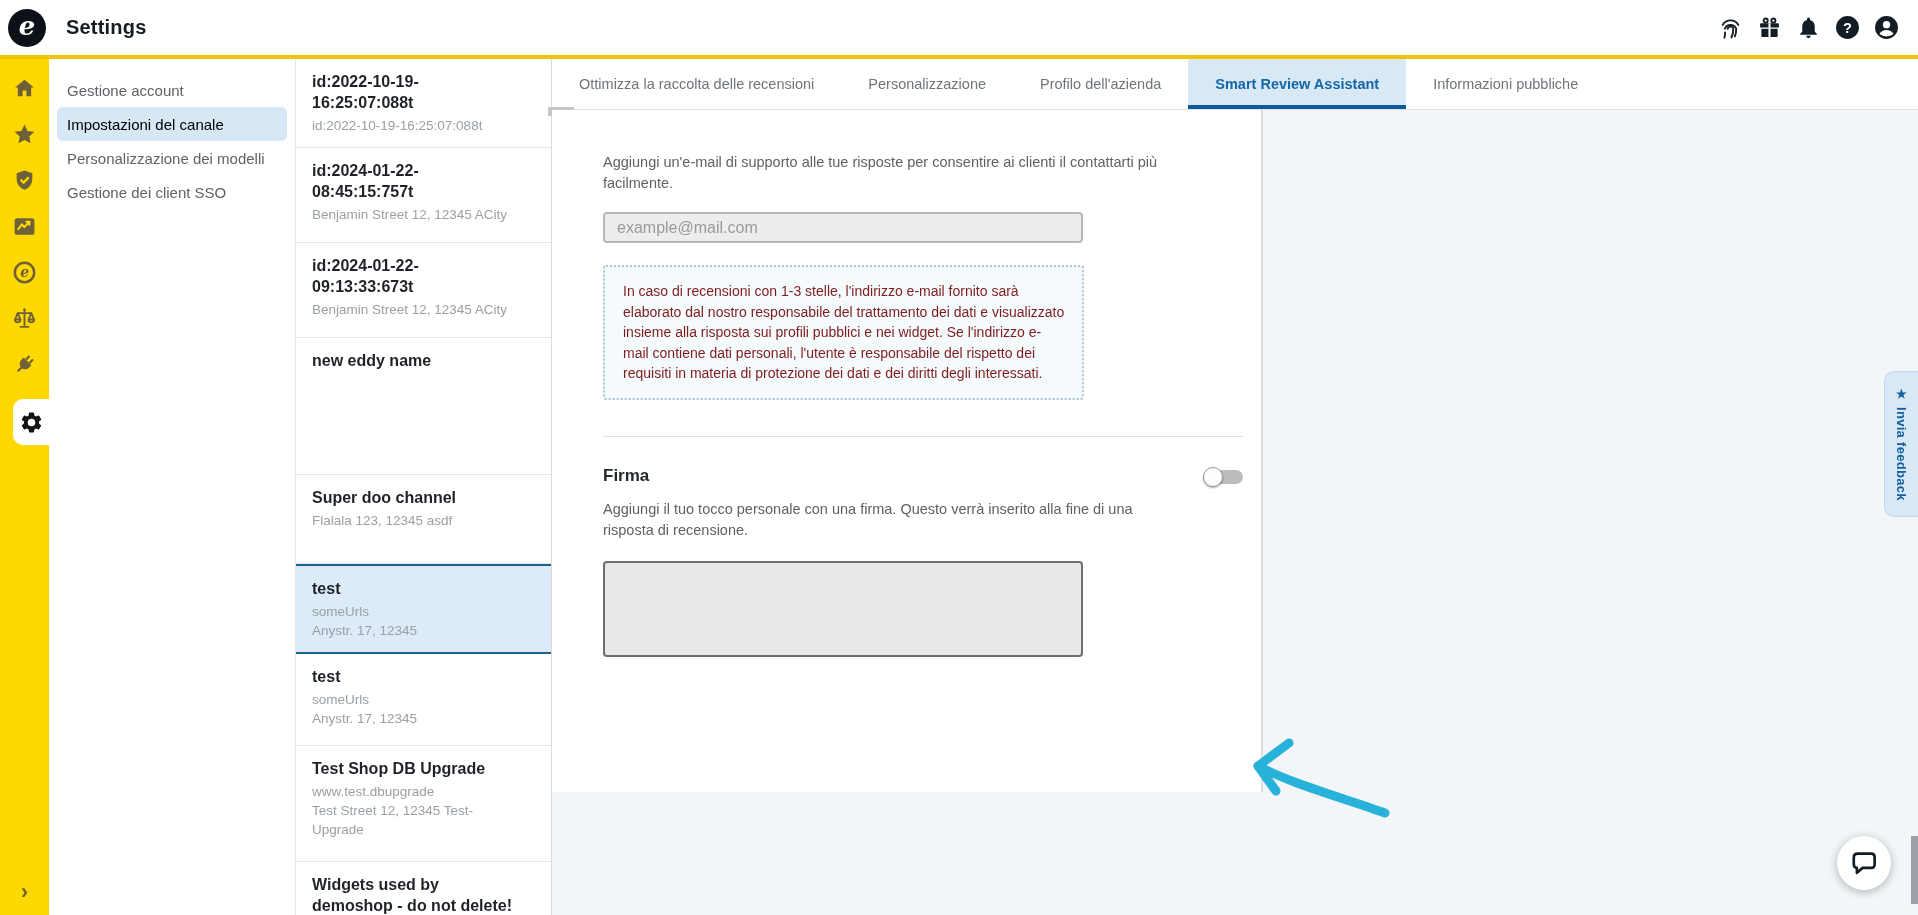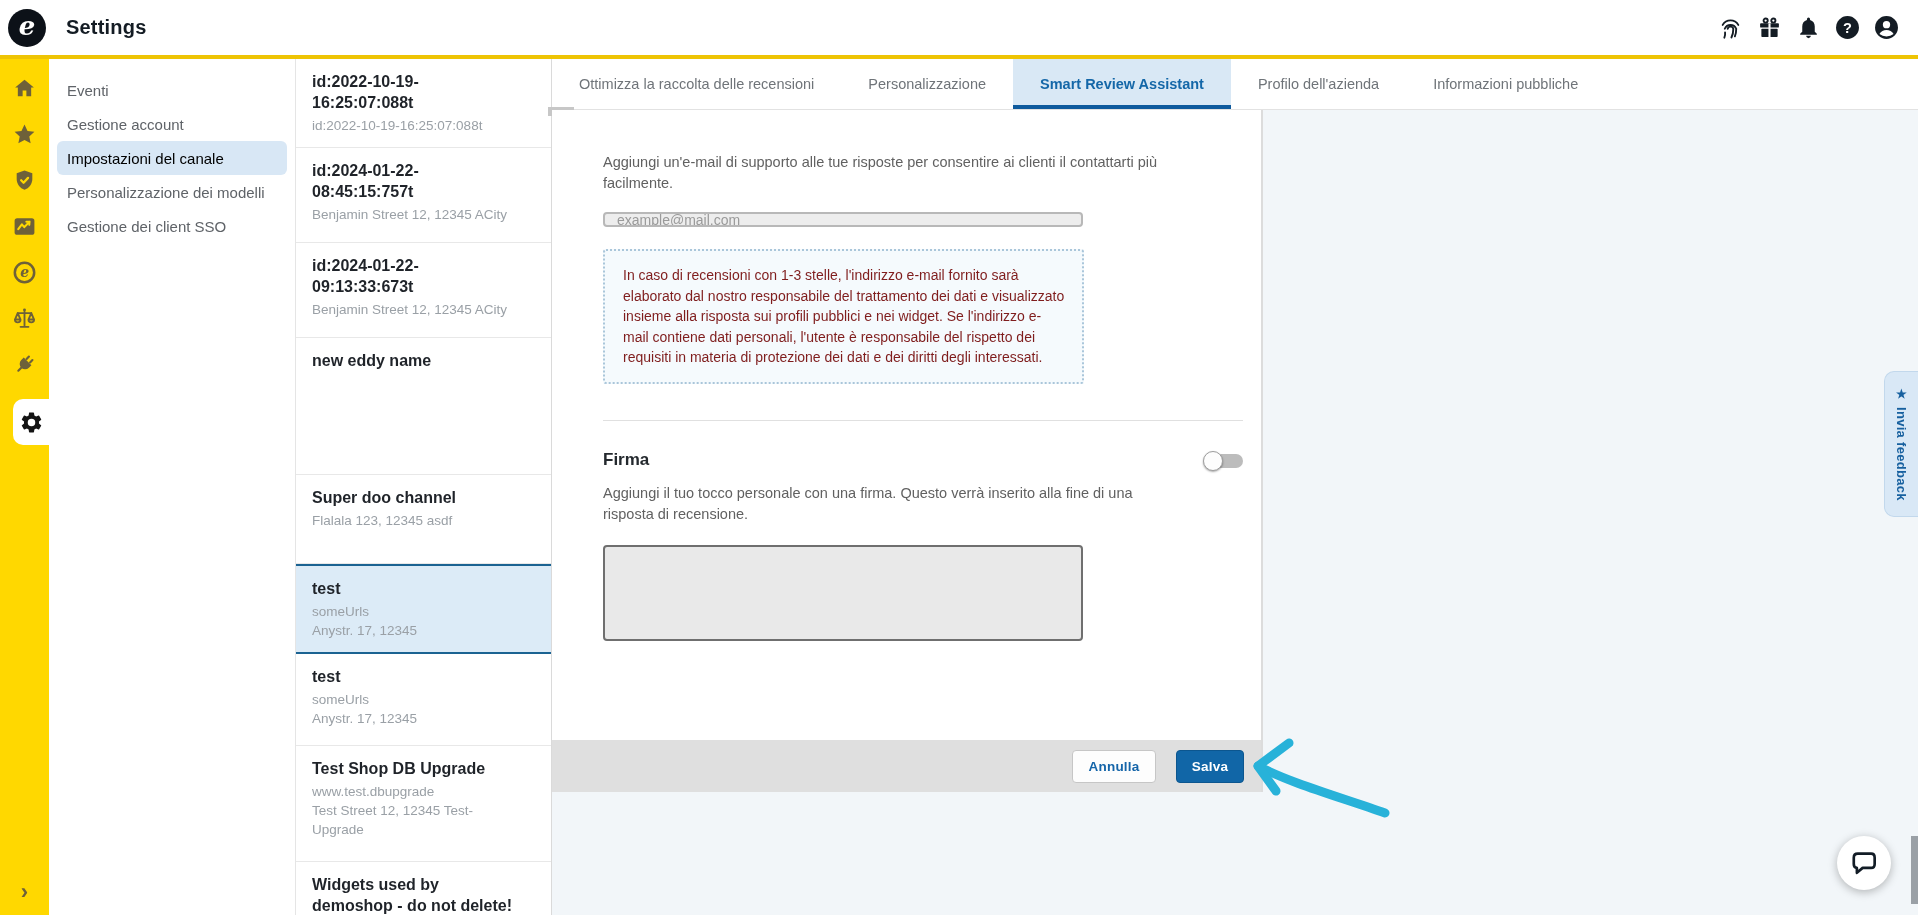--- a/index.html
+++ b/index.html
@@ -66,21 +66,21 @@
   .section-head h3 { font-size:17px; font-weight:700; color:#24292e; line-height:22px; }
   .sec1 { padding-top:30px; }
   .sec2 { padding-top:28px; }
   .desc { font-size:14.5px; color:#616161; line-height:21px; max-width:565px; margin-top:12px; }
 
   
   .switch { position:relative; width:40px; height:20px; cursor:pointer; flex-shrink:0; margin-top:2px; }
   .switch .track { position:absolute; left:4px; top:3px; width:36px; height:14px; border-radius:7px; background:#bcbcbc; }
   .switch .knob { position:absolute; left:0; top:0; width:20px; height:20px; border-radius:50%; background:#fdfdfd; border:1px solid #9e9e9e; box-shadow:0 1px 2px rgba(0,0,0,.35); }
 
-  .email-input { display:block; margin-top:18px; width:480px; height:15px; background:#ededed; border:2px solid #b8b8b8; border-radius:4px; padding:0 12px; font-size:14px; font-family:"Liberation Sans", sans-serif; color:#555; }
+  .email-input { display:block; margin-top:18px; width:480px; height:31px; background:#ededed; border:2px solid #b8b8b8; border-radius:4px; padding:0 12px; font-size:16px; font-family:"Liberation Sans", sans-serif; color:#555; }
   .email-input::placeholder { color:#9a9a9a; }
 
   .infobox { margin-top:22px; width:481px; border:2px dotted #aac6da; background:#f5fafd; border-radius:3px; padding:14px 16px 14px 18px; }
   .infobox p { font-size:14px; color:#7f1d1d; line-height:20.5px; }
 
   .divider { border-top:1px solid #e0e0e0; margin-top:36px; }
 
   .signature-box { margin-top:20px; width:480px; height:96px; background:#e9e9e9; border:2px solid #6f6f6f; border-radius:4px; resize:none; font-family:"Liberation Sans", sans-serif; }
 
   .actionbar { margin:auto -18px 0 -51px; height:52px; background:#dfdfdf; display:flex; align-items:center; justify-content:flex-end; gap:20px; padding-right:17px; }
@@ -201,21 +201,20 @@
     </div>
     <div class="rail-active-tab">
       <svg viewBox="0 0 24 24" fill="currentColor">
           <path d="M19.14 12.94c.04-.3.06-.61.06-.94 0-.32-.02-.64-.07-.94l2.03-1.58a.49.49 0 0 0 .12-.61l-1.92-3.32a.49.49 0 0 0-.59-.22l-2.39.96c-.5-.38-1.03-.7-1.62-.94l-.36-2.54a.48.48 0 0 0-.48-.41h-3.84c-.24 0-.43.17-.47.41l-.36 2.54c-.59.24-1.13.57-1.62.94l-2.39-.96a.49.49 0 0 0-.59.22L2.74 8.87c-.12.21-.08.47.12.61l2.03 1.58c-.05.3-.09.63-.09.94s.02.64.07.94l-2.03 1.58a.49.49 0 0 0-.12.61l1.92 3.32c.12.22.37.29.59.22l2.39-.96c.5.38 1.03.7 1.62.94l.36 2.54c.05.24.24.41.48.41h3.84c.24 0 .44-.17.47-.41l.36-2.54c.59-.24 1.13-.56 1.62-.94l2.39.96c.22.08.47 0 .59-.22l1.92-3.32a.49.49 0 0 0-.12-.61l-2.01-1.58zM12 15.6A3.6 3.6 0 1 1 12 8.4a3.6 3.6 0 0 1 0 7.2z"></path>
         </svg>
     </div>
     <div class="rail-expand">›</div>
   </nav>
 
   <aside class="menu">
-    <div class="menu-item">Eventi</div>
     <div class="menu-item">Gestione account</div>
     <div class="menu-item active">Impostazioni del canale</div>
     <div class="menu-item">Personalizzazione dei modelli</div>
     <div class="menu-item">Gestione dei client SSO</div>
   </aside>
 
   <aside class="channels">
     <div class="channel">
       <div class="channel-title">id:2022-10-19-16:25:07:088t</div>
       <div class="channel-sub">id:2022-10-19-16:25:07:088t</div>
@@ -252,22 +251,22 @@
     </div>
     <div class="channel">
       <div class="channel-title">Widgets used by demoshop - do not delete!</div>
     </div>
   </aside>
 
   <main class="workspace">
     <div class="tabbar">
       <div class="tab">Ottimizza la raccolta delle recensioni</div>
       <div class="tab">Personalizzazione</div>
+      <div class="tab">Profilo dell'azienda</div>
       <div class="tab active">Smart Review Assistant</div>
-      <div class="tab">Profilo dell'azienda</div>
       <div class="tab">Informazioni pubbliche</div>
       <div class="tab-scroll-corner"></div>
     </div>
 
     <div class="content">
       <section class="card">
 
         <div class="sec1">
           <p class="desc">Aggiungi un'e-mail di supporto alle tue risposte per consentire ai clienti il contattarti più facilmente.</p>
           <input class="email-input" type="text" disabled="" placeholder="example@mail.com" style="">
@@ -283,24 +282,20 @@
             <h3>Firma</h3>
             <div class="switch" role="switch" aria-checked="false">
               <div class="track"></div>
               <div class="knob"></div>
             </div>
           </div>
           <p class="desc">Aggiungi il tuo tocco personale con una firma. Questo verrà inserito alla fine di una risposta di recensione.</p>
           <textarea class="signature-box" disabled="" style=""></textarea>
         </div>
 
-        <footer class="actionbar">
-          <button class="btn btn-cancel">Annulla</button>
-          <button class="btn btn-save">Salva</button>
-        </footer>
       </section>
 
       <svg class="hand-arrow" viewBox="0 0 160 95">
         <path d="M13 31 C 45 48, 95 62, 140 78" fill="none" stroke="#28b2d9" stroke-width="9" stroke-linecap="round"></path>
         <path d="M44 8 L13 31 L31 56" fill="none" stroke="#28b2d9" stroke-width="9" stroke-linecap="round" stroke-linejoin="round"></path>
       </svg>
     </div>
   </main>
 </div>
 

